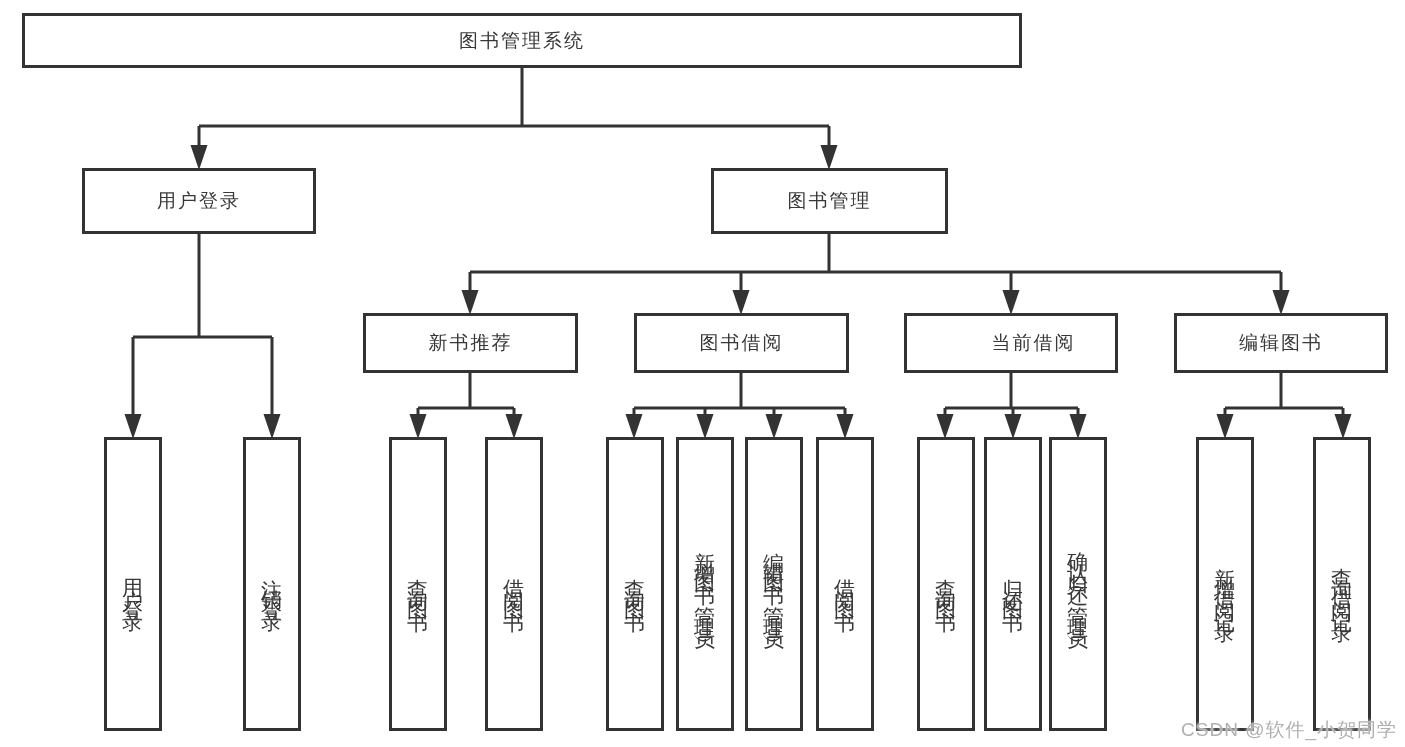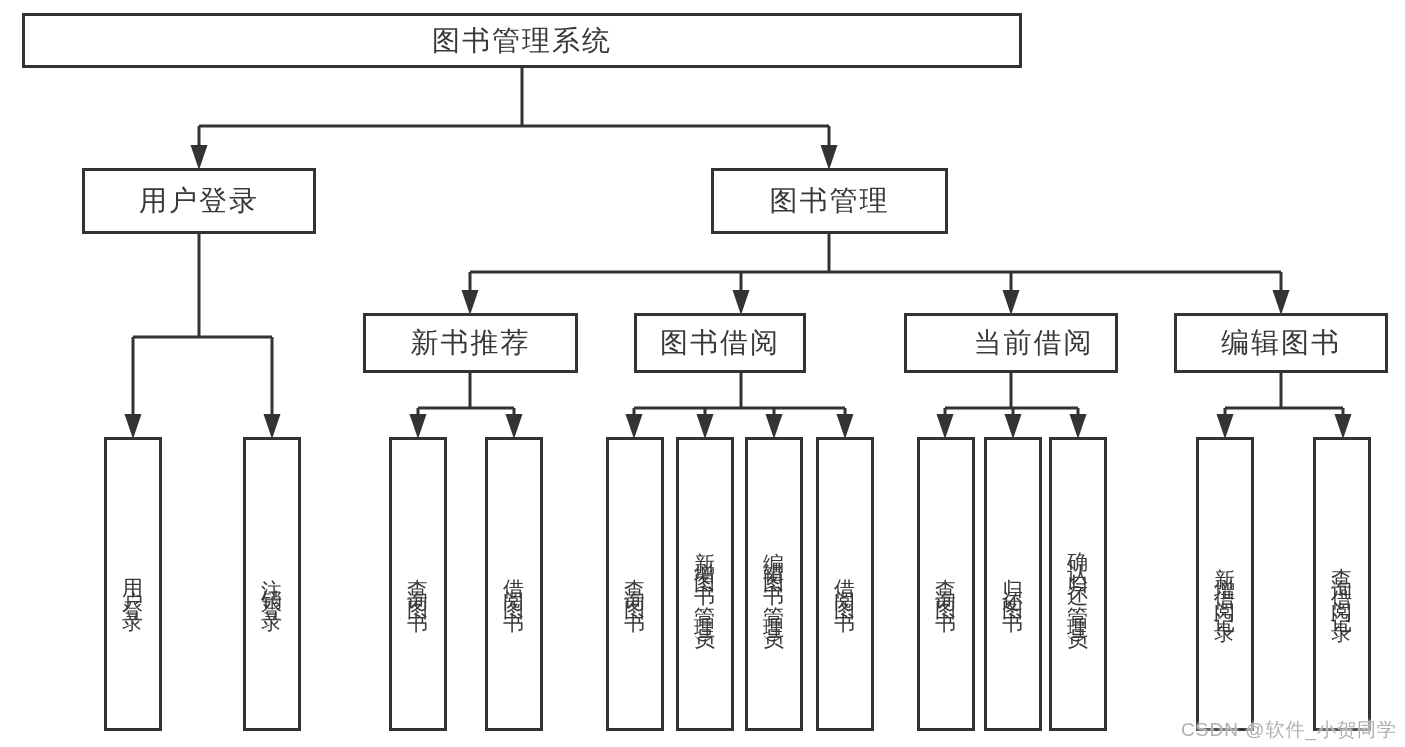--- a/index.html
+++ b/index.html
@@ -10,26 +10,26 @@
   .canvas{
     position:relative;width:1405px;height:747px;background:var(--background);
     font-family:"Liberation Sans", sans-serif;overflow:hidden;
   }
   .conn{position:absolute;left:0;top:0;width:1405px;height:747px;color:var(--connector);}
   .node{
     position:absolute;box-sizing:border-box;border:3px solid var(--border);
     background:#fff;display:flex;align-items:center;justify-content:center;
     color:var(--text);
   }
-  .h-node{font-size:28px;letter-spacing:2px;white-space:nowrap;}
+  .h-node{font-size:19px;letter-spacing:2px;white-space:nowrap;}
   .root{left:22px;top:13px;width:1000px;height:55px;}
   .n-user-login{left:82px;top:168px;width:234px;height:66px;}
   .n-book-mgmt{left:711px;top:168px;width:237px;height:66px;}
   .sec1{left:363px;top:313px;width:215px;height:60px;}
-  .sec2{left:634px;top:313px;width:172px;height:60px;}
+  .sec2{left:634px;top:313px;width:215px;height:60px;}
   .sec3{left:904px;top:313px;width:214px;height:60px;padding-left:45px;}
   .sec4{left:1174px;top:313px;width:214px;height:60px;}
   .leaf{top:437px;width:58px;height:294px;}
   .v-label{
     writing-mode:vertical-rl;text-orientation:mixed;
     font-size:21px;letter-spacing:11px;line-height:1;white-space:nowrap;
   }
   .l1{left:104px;}  .l2{left:243px;}
   .l3{left:389px;}  .l4{left:485px;}
   .l5{left:606px;}  .l6{left:676px;} .l7{left:745px;} .l8{left:816px;}

